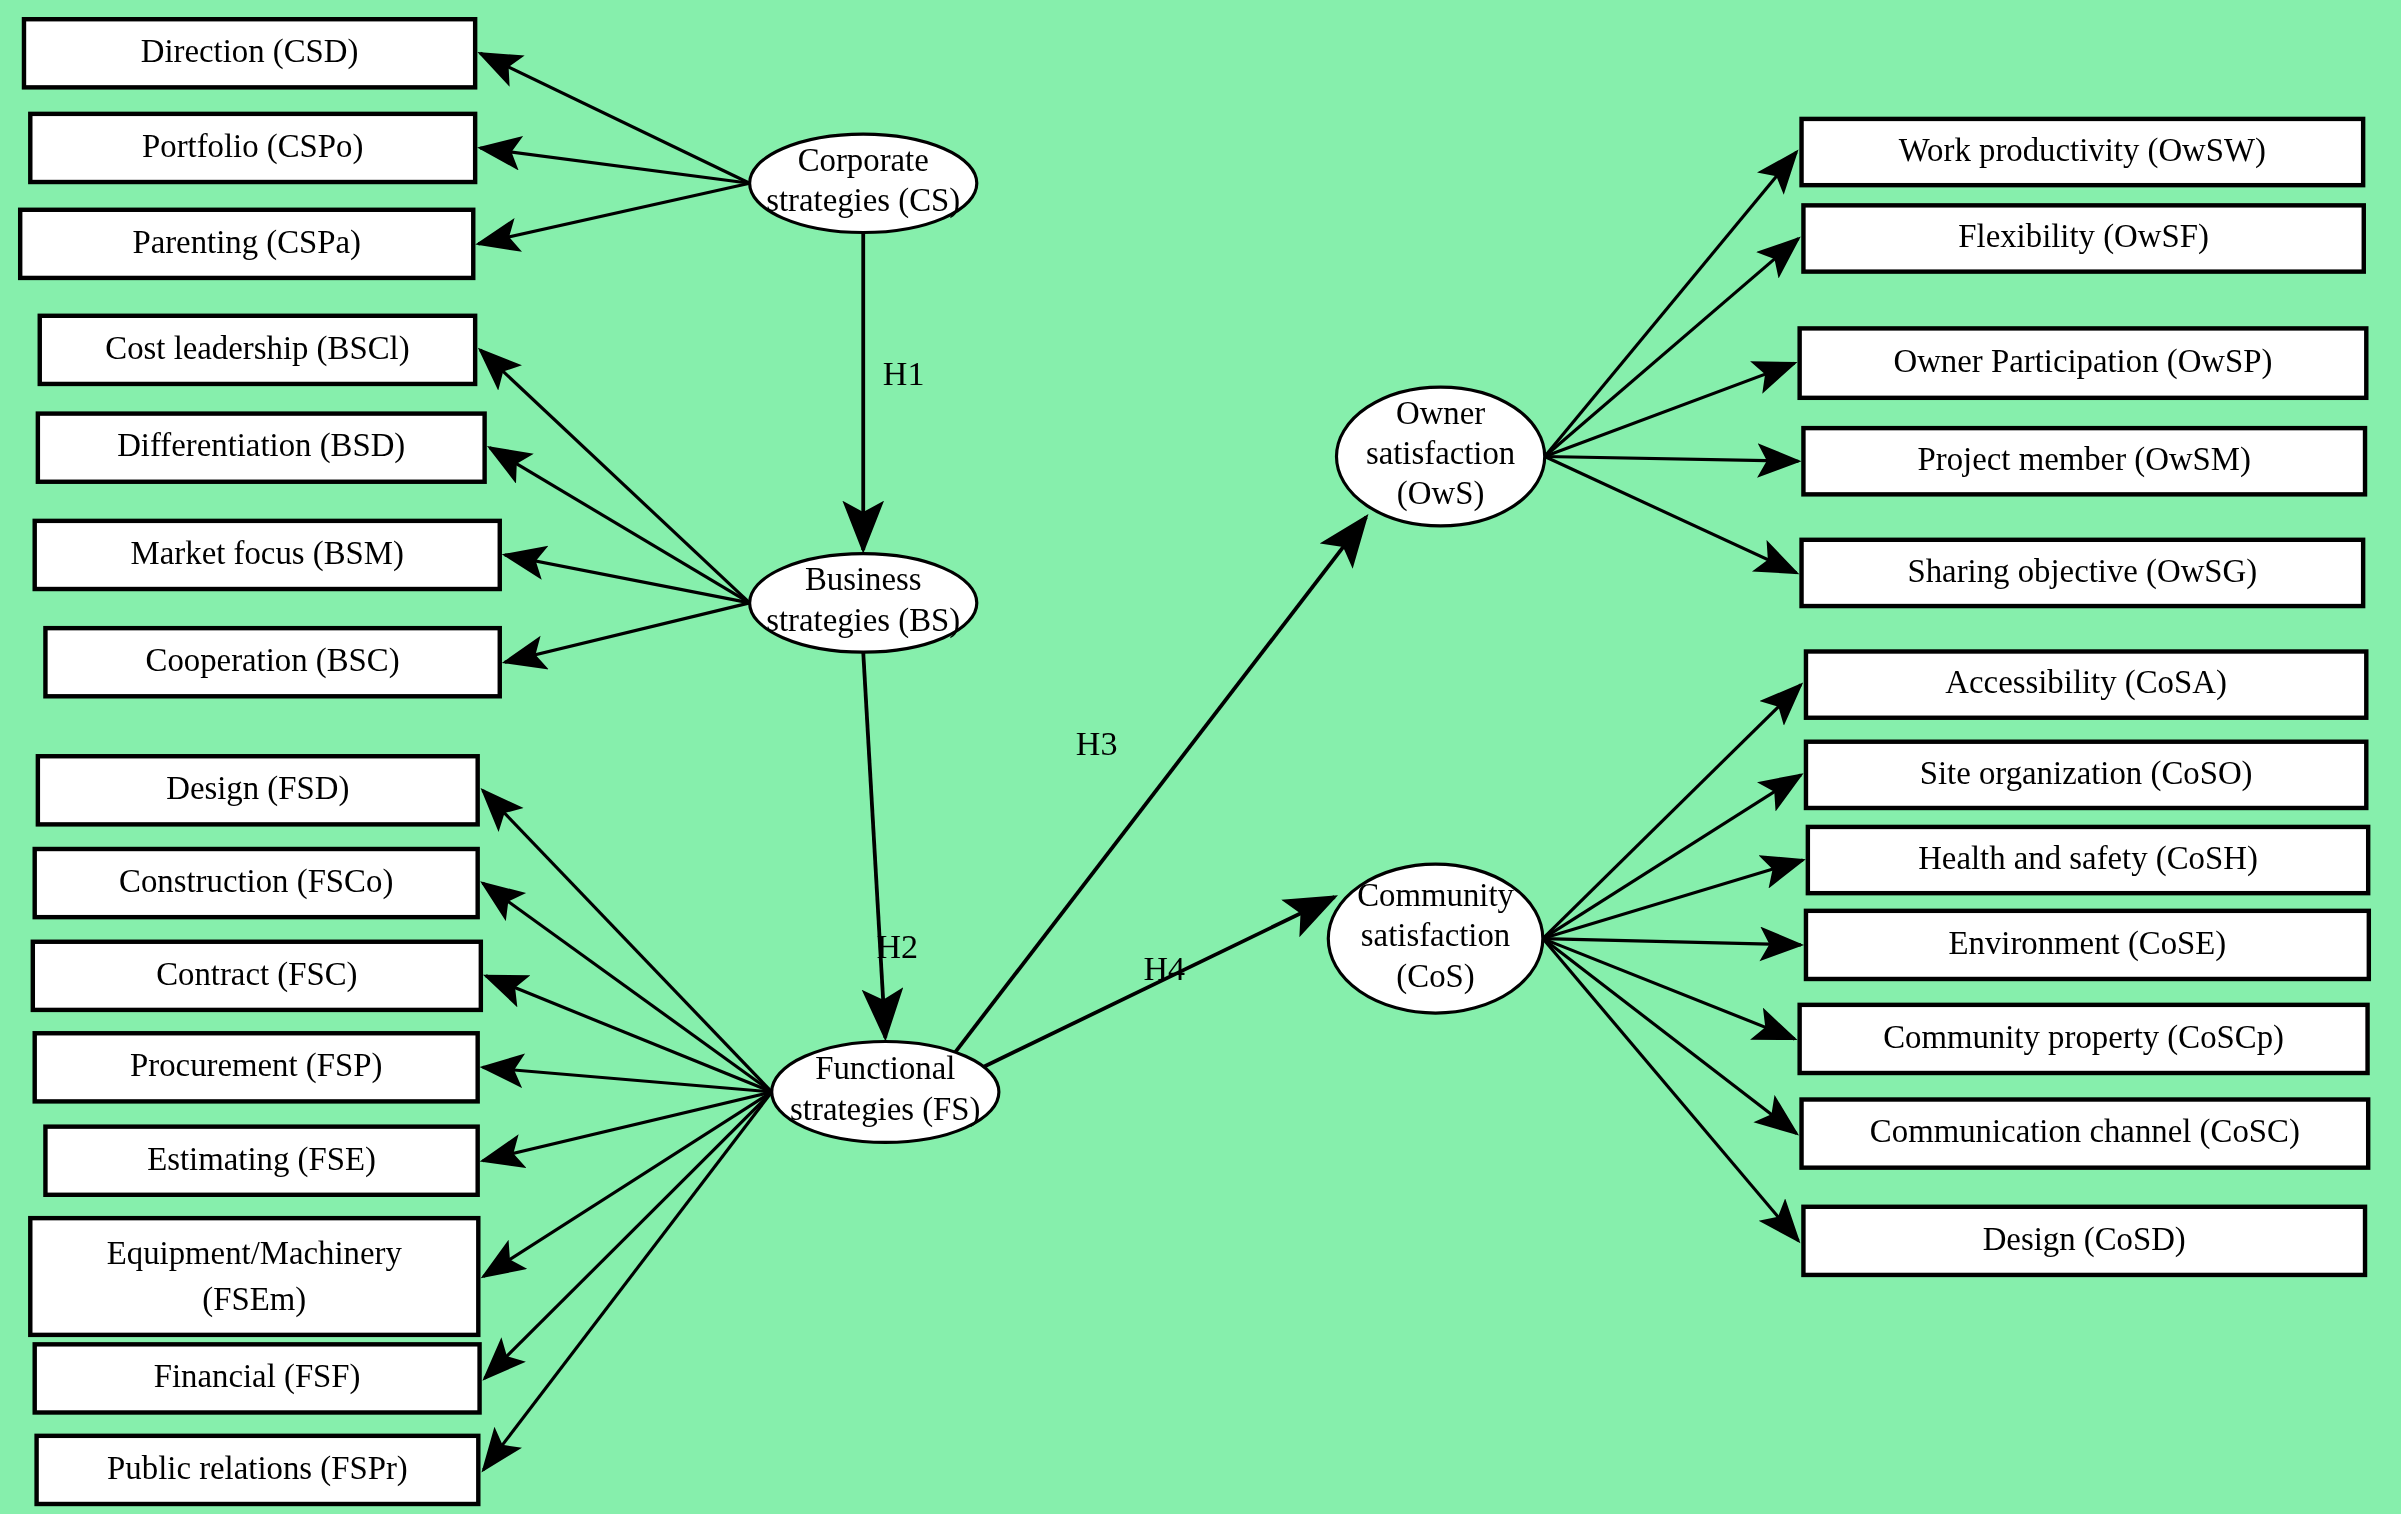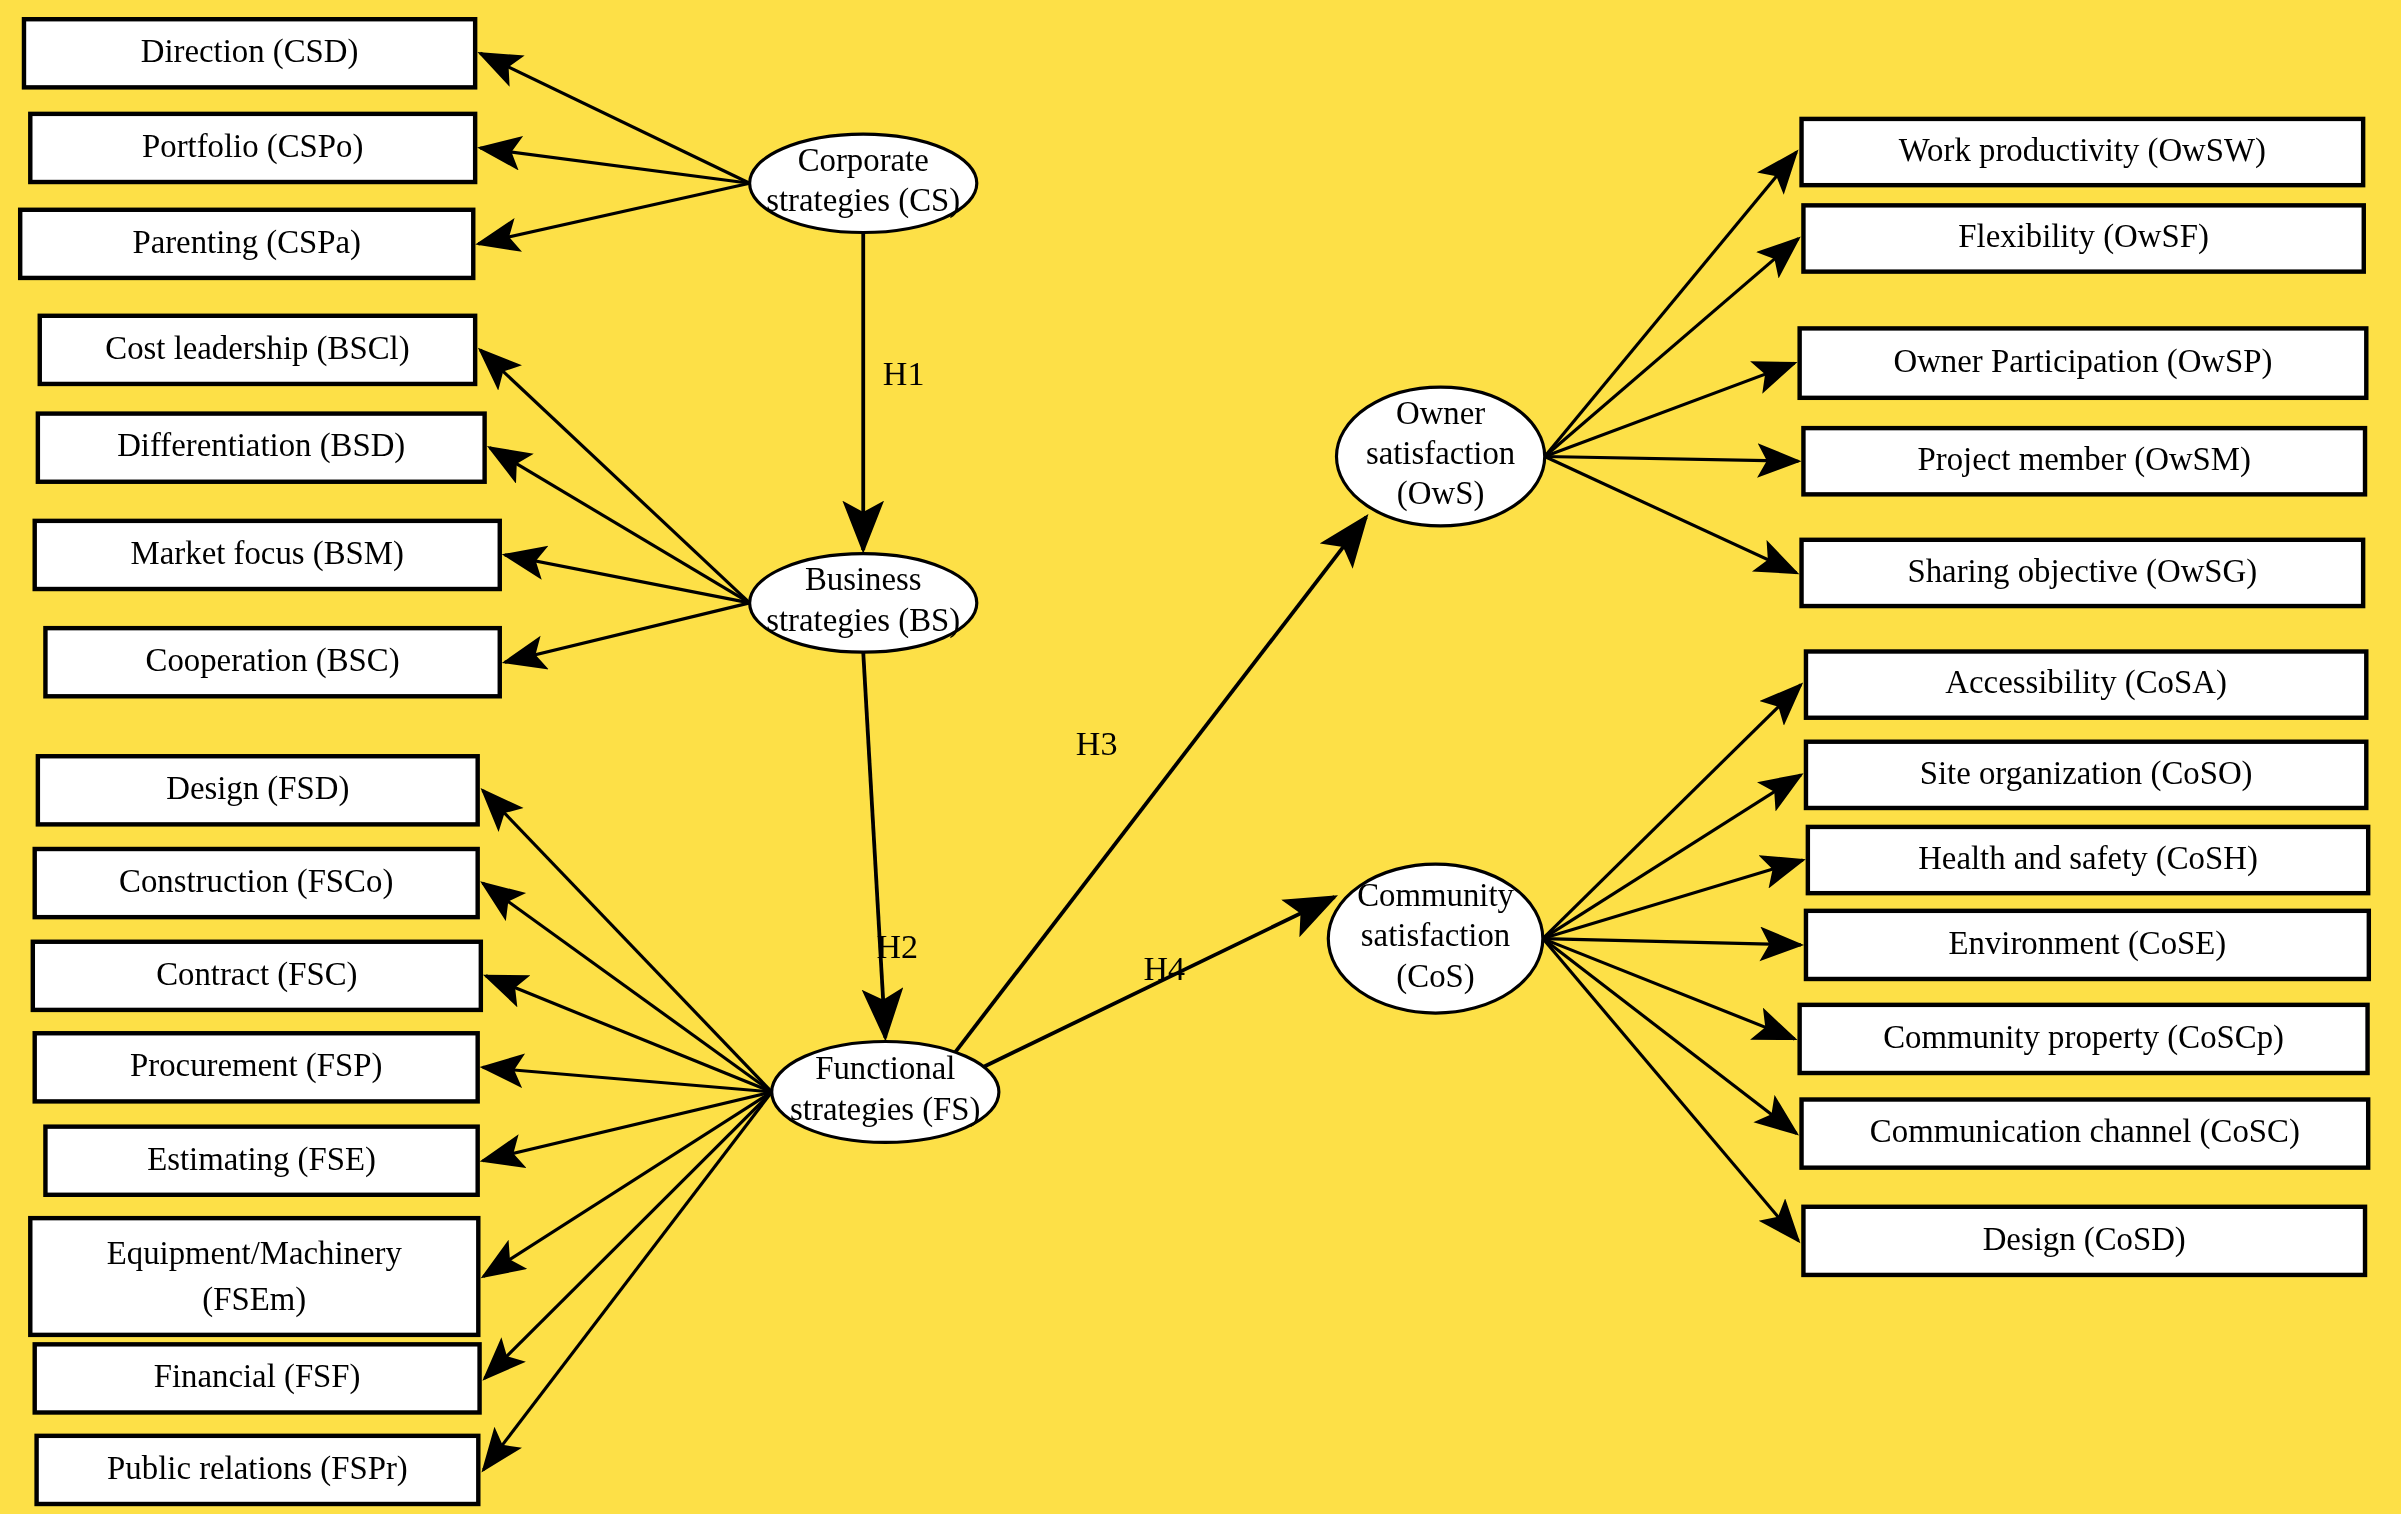--- a/index.html
+++ b/index.html
@@ -1,20 +1,20 @@
 <!DOCTYPE html>
 <html style="font-size:10px"><head>
 <meta charset="utf-8">
 <style>
   html,body{margin:0;padding:0;background:#ffffff;}
   #stage{
     position:relative;
     width:2401px;
     height:1515px;
-    background:#fde047;
+    background:#86efac;
     font-family:"Liberation Serif", serif;
     overflow:hidden;
   }
   svg#diagram{position:absolute;left:0;top:0;width:2401px;height:1515px;}
   .node-rect{fill:#ffffff;stroke:#000000;stroke-width:7;}
   .node-ellipse{fill:#ffffff;stroke:#000000;stroke-width:5;}
   .edge{stroke:#000000;stroke-width:6;fill:none;}
   .edge-thin{stroke:#000000;stroke-width:5;fill:none;}
   text{font-family:"Liberation Serif", serif;fill:#000000;}
   .box-label{font-size:52px;text-anchor:middle;dominant-baseline:middle;}

